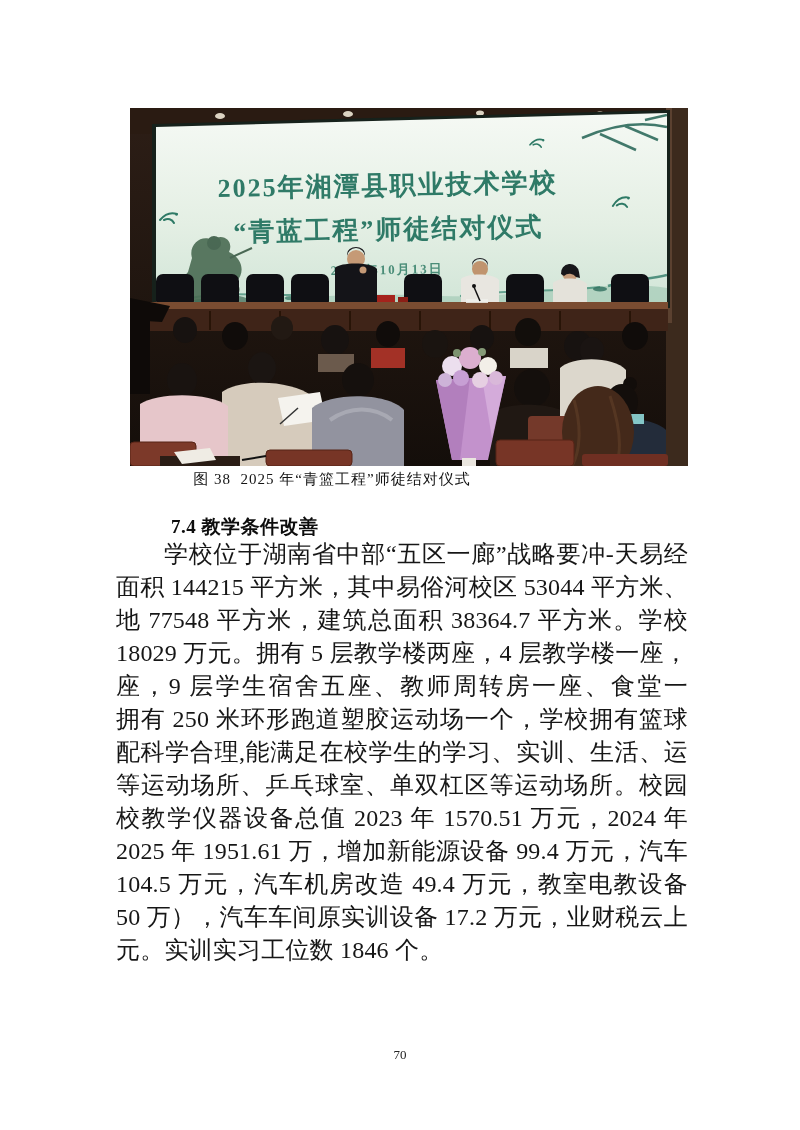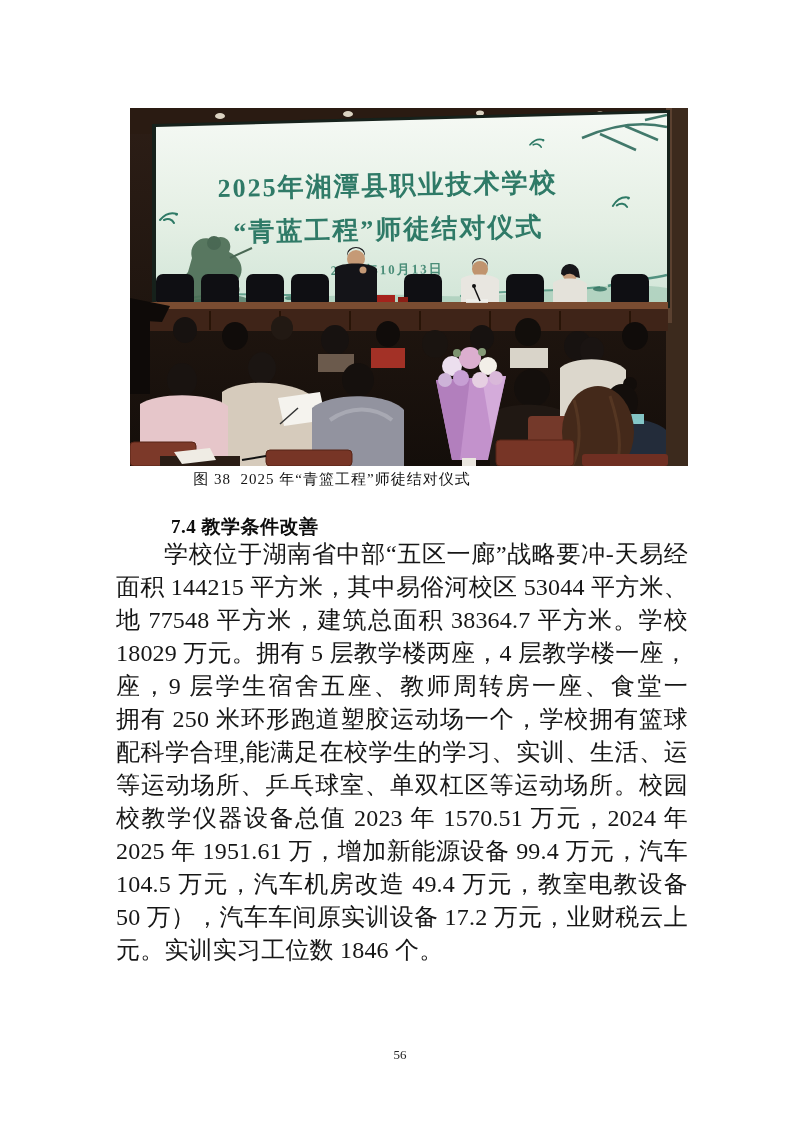--- a/index.html
+++ b/index.html
@@ -246,14 +246,14 @@
     <div class="line">拥有 250 米环形跑道塑胶运动场一个，学校拥有篮球场、羽毛球场</div>
     <div class="line">配科学合理,能满足在校学生的学习、实训、生活、运动等要求。学</div>
     <div class="line">等运动场所、乒乓球室、单双杠区等运动场所。校园布局及用房搭</div>
     <div class="line">校教学仪器设备总值 2023 年 1570.51 万元，2024 年 1625.51 万元，</div>
     <div class="line">2025 年 1951.61 万，增加新能源设备 99.4 万元，汽车钣喷设备</div>
     <div class="line">104.5 万元，汽车机房改造 49.4 万元，教室电教设备 72.8 万元</div>
     <div class="line">50 万），汽车车间原实训设备 17.2 万元，业财税云上平台 37.8 万</div>
     <div class="line last">元。实训实习工位数 1846 个。</div>
   </div>
 
-  <div class="pagenum">56</div>
+  <div class="pagenum">70</div>
 </div>
 
 </body></html>

